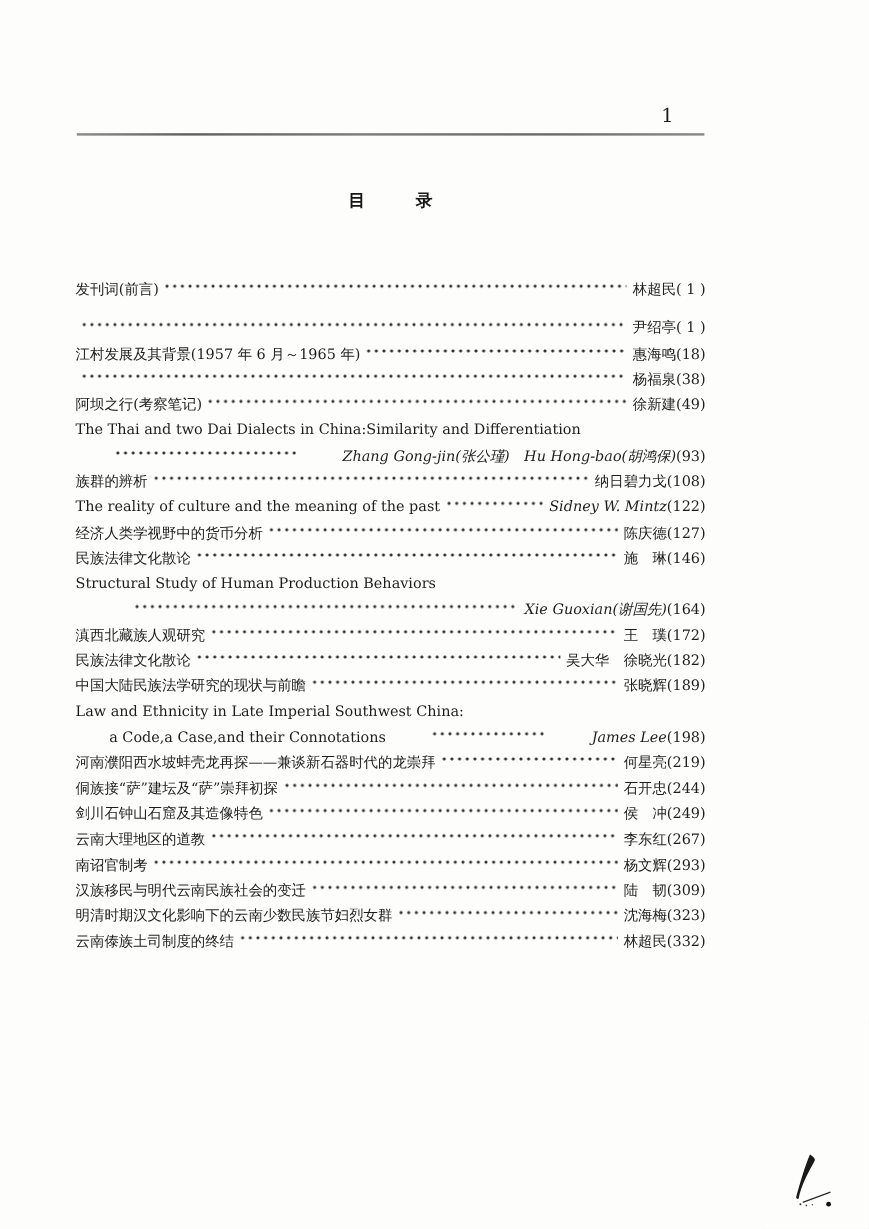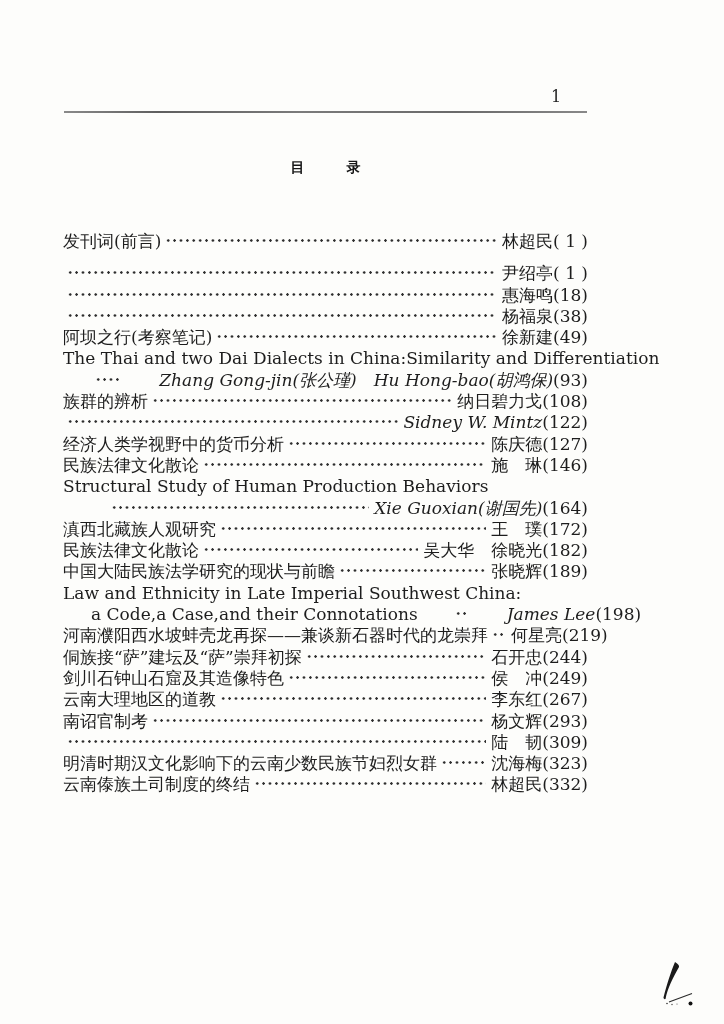--- a/index.html
+++ b/index.html
@@ -23,21 +23,21 @@
   }
   .page-title{
     position:absolute;left:63px;top:159px;width:525px;
     text-align:center;
     font-size:14px;font-weight:bold;
     white-space:pre;
     color:#161616;
   }
   .toc-list{
     position:absolute;left:63px;top:231px;width:525px;
-    font-size:17px;line-height:21.3px;
+    font-size:12px;line-height:21.3px;
   }
   .row{
     display:flex;align-items:baseline;
     white-space:nowrap;
   }
   .row.gap-after{margin-bottom:11px;}
   .row.indent1{padding-left:28px;gap:33px;}
   .row.indent2{padding-left:44px;}
   .entry-title{flex:0 0 auto;white-space:pre;}
   .leader{
@@ -64,20 +64,21 @@
       <div class="row gap-after">
         <span class="entry-title">发刊词(前言)</span>
         <span class="leader"></span>
         <span class="entry-right"><span class="entry-authors">林超民</span><span class="entry-page">( 1 )</span></span>
       </div>
       <div class="row">
         <span class="leader"></span>
         <span class="entry-right"><span class="entry-authors">尹绍亭</span><span class="entry-page">( 1 )</span></span>
       </div>
       <div class="row">
+        <span class="entry-title">江村发展及其背景(1957 年 6 月～1965 年)</span>
         <span class="leader"></span>
         <span class="entry-right"><span class="entry-authors">惠海鸣</span><span class="entry-page">(18)</span></span>
       </div>
       <div class="row">
         <span class="leader"></span>
         <span class="entry-right"><span class="entry-authors">杨福泉</span><span class="entry-page">(38)</span></span>
       </div>
       <div class="row">
         <span class="entry-title">阿坝之行(考察笔记)</span>
         <span class="leader"></span>
@@ -89,20 +90,21 @@
       <div class="row indent1">
         <span class="leader"></span>
         <span class="entry-right"><span class="entry-authors italic">Zhang Gong-jin(张公瑾)　Hu Hong-bao(胡鸿保)</span><span class="entry-page">(93)</span></span>
       </div>
       <div class="row">
         <span class="entry-title">族群的辨析</span>
         <span class="leader"></span>
         <span class="entry-right"><span class="entry-authors">纳日碧力戈</span><span class="entry-page">(108)</span></span>
       </div>
       <div class="row">
+        <span class="entry-title">The reality of culture and the meaning of the past</span>
         <span class="leader"></span>
         <span class="entry-right"><span class="entry-authors italic">Sidney W. Mintz</span><span class="entry-page">(122)</span></span>
       </div>
       <div class="row">
         <span class="entry-title">经济人类学视野中的货币分析</span>
         <span class="leader"></span>
         <span class="entry-right"><span class="entry-authors">陈庆德</span><span class="entry-page">(127)</span></span>
       </div>
       <div class="row">
         <span class="entry-title">民族法律文化散论</span>
@@ -158,20 +160,21 @@
         <span class="entry-title">云南大理地区的道教</span>
         <span class="leader"></span>
         <span class="entry-right"><span class="entry-authors">李东红</span><span class="entry-page">(267)</span></span>
       </div>
       <div class="row">
         <span class="entry-title">南诏官制考</span>
         <span class="leader"></span>
         <span class="entry-right"><span class="entry-authors">杨文辉</span><span class="entry-page">(293)</span></span>
       </div>
       <div class="row">
+        <span class="entry-title">汉族移民与明代云南民族社会的变迁</span>
         <span class="leader"></span>
         <span class="entry-right"><span class="entry-authors">陆　韧</span><span class="entry-page">(309)</span></span>
       </div>
       <div class="row">
         <span class="entry-title">明清时期汉文化影响下的云南少数民族节妇烈女群</span>
         <span class="leader"></span>
         <span class="entry-right"><span class="entry-authors">沈海梅</span><span class="entry-page">(323)</span></span>
       </div>
       <div class="row">
         <span class="entry-title">云南傣族土司制度的终结</span>

